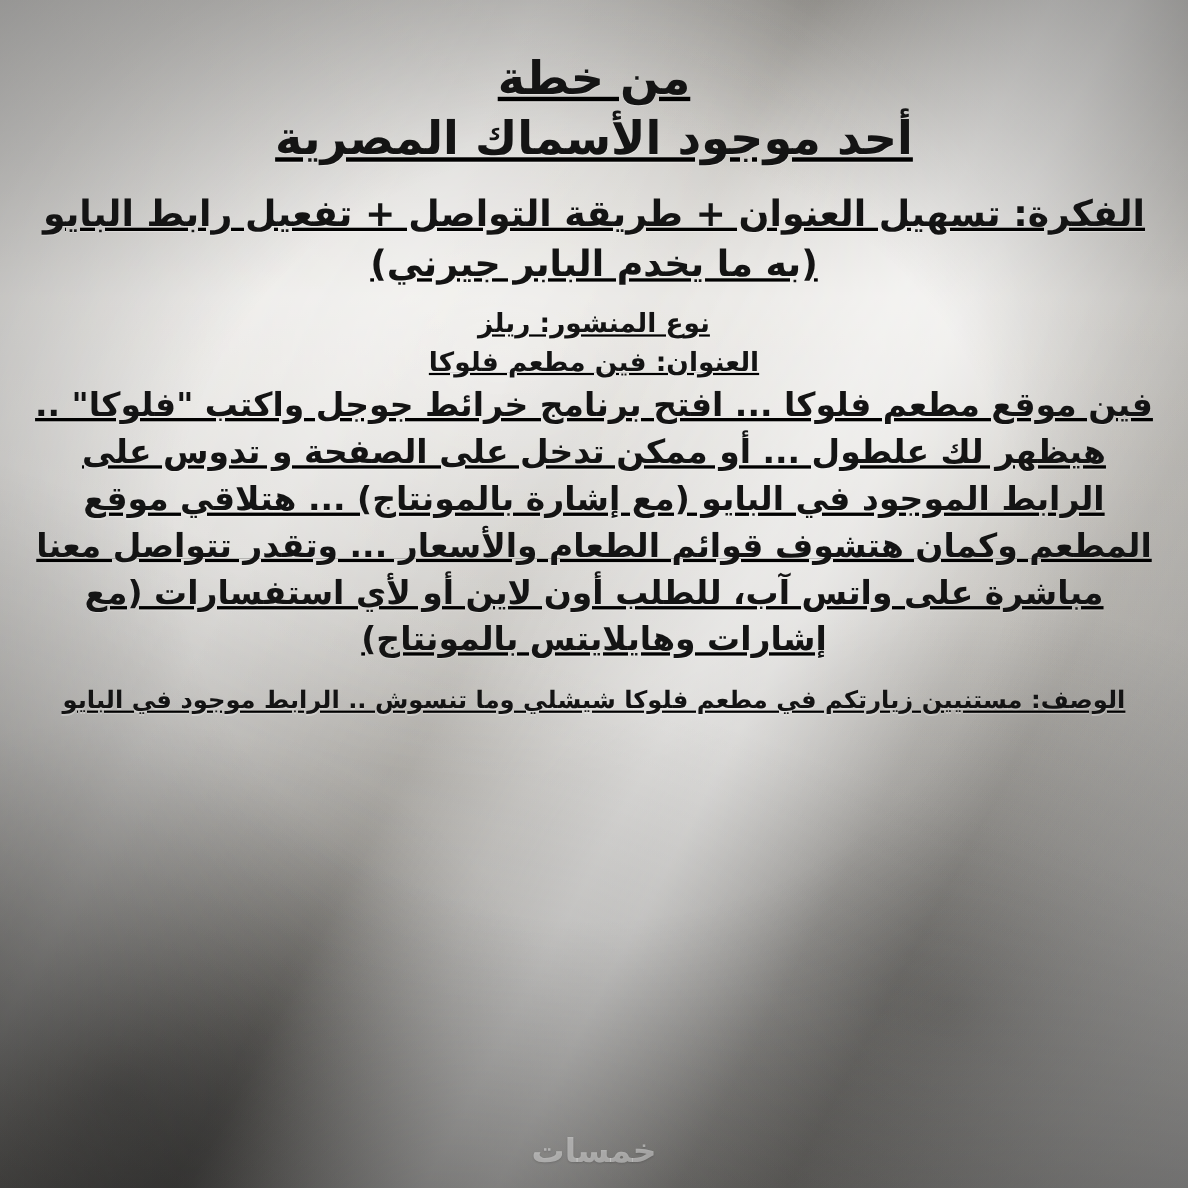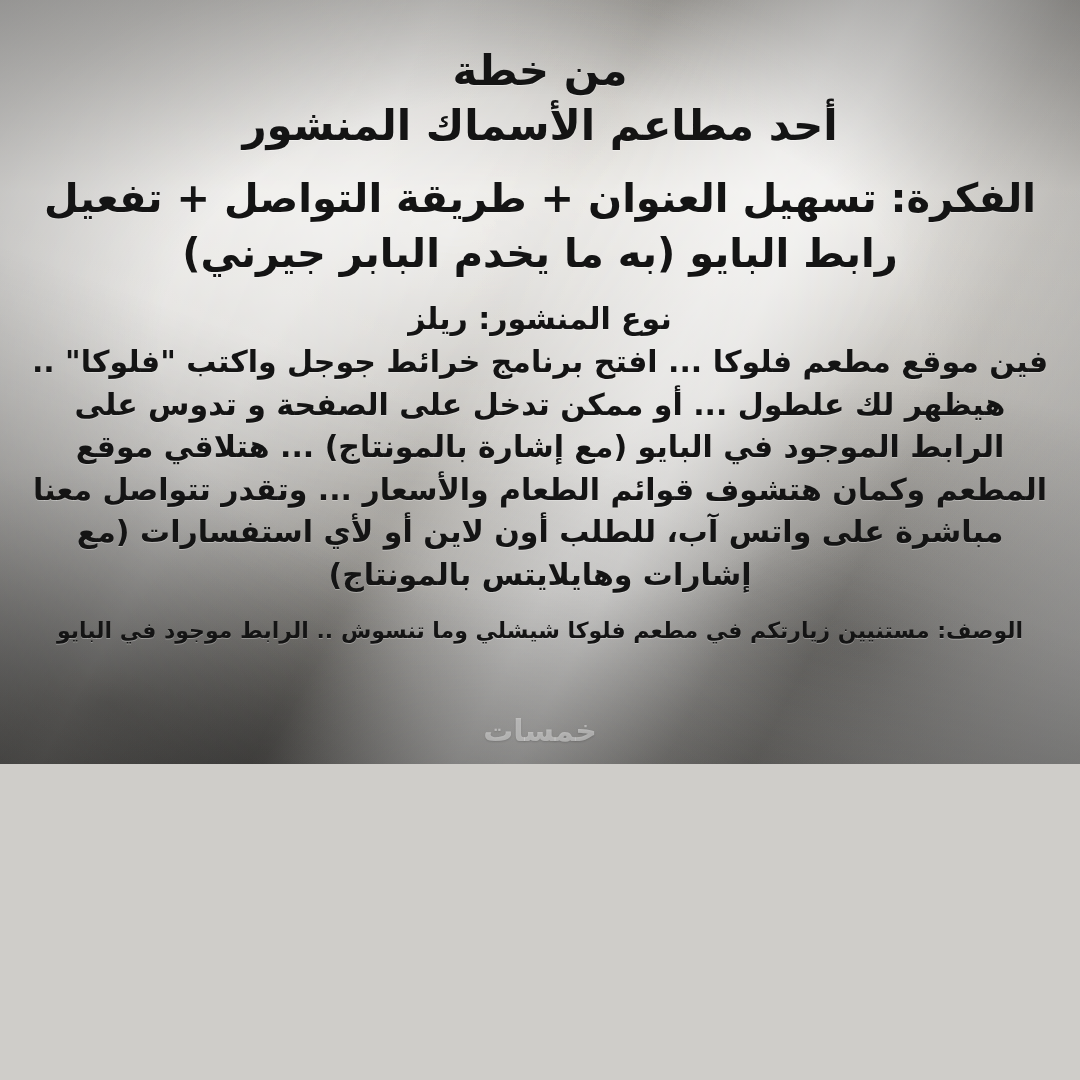--- a/index.html
+++ b/index.html
@@ -10,33 +10,34 @@
     width: 1080px;
     height: 1080px;
     overflow: hidden;
     font-family: "DejaVu Sans", "Liberation Sans", sans-serif;
     background: #cfcdc9;
   }
 
   #page {
     position: relative;
     width: 1080px;
-    height: 764px;
+    height: 1080px;
     box-sizing: border-box;
     
     background-color: #d4d2ce;
     background-image:
       linear-gradient(118deg, rgba(255,255,255,0.55) 0%, rgba(255,255,255,0.0) 28%, rgba(0,0,0,0.10) 44%, rgba(255,255,255,0.30) 58%, rgba(0,0,0,0.06) 72%, rgba(255,255,255,0.22) 100%),
       linear-gradient(-62deg, rgba(255,255,255,0.35) 0%, rgba(0,0,0,0.10) 22%, rgba(255,255,255,0.40) 38%, rgba(0,0,0,0.12) 55%, rgba(255,255,255,0.25) 70%, rgba(0,0,0,0.10) 100%),
       linear-gradient(22deg, rgba(0,0,0,0.22) 0%, rgba(255,255,255,0.12) 30%, rgba(0,0,0,0.18) 62%, rgba(255,255,255,0.10) 100%),
       radial-gradient(ellipse 70% 55% at 42% 30%, rgba(255,255,255,0.55) 0%, rgba(255,255,255,0.0) 65%),
       radial-gradient(ellipse 60% 50% at 80% 85%, rgba(0,0,0,0.30) 0%, rgba(0,0,0,0.0) 70%),
       radial-gradient(ellipse 55% 45% at 10% 92%, rgba(0,0,0,0.28) 0%, rgba(0,0,0,0.0) 70%),
       linear-gradient(180deg, #b9b7b3 0%, #e6e4e0 25%, #c9c7c3 55%, #a9a7a3 100%);
     background-blend-mode: overlay, overlay, soft-light, screen, multiply, multiply, normal;
+    text-decoration: underline;
   }
 
   
   #page::after {
     content: "";
     position: absolute;
     inset: 0;
     pointer-events: none;
     background:
       radial-gradient(ellipse 78% 72% at 50% 45%, rgba(0,0,0,0) 45%, rgba(0,0,0,0.38) 100%),
@@ -65,27 +66,27 @@
   .block {
     font-weight: bold;
     font-size: 30px;
     line-height: 1.38;
     margin: 0 0 6px 0;
     text-align: center;
     text-shadow: 0 1px 0 rgba(255,255,255,0.28);
   }
 
   .idea {
-    font-size: 40px;
+    font-size: 33px;
     margin-top: 18px;
     margin-bottom: 0;
   }
 
   .meta {
-    font-size: 30px;
+    font-size: 24px;
     margin-bottom: 4px;
   }
   .meta.first { margin-top: 16px; }
 
   .label-line { margin-bottom: 2px; }
 
   .body-text {
     font-size: 30px;
     line-height: 1.42;
     margin-top: 2px;
@@ -121,27 +122,28 @@
 </style>
 </head>
 <body>
 
 <div id="page">
 
   <div id="content">
 
     <div class="title">
       <span>من خطة</span>
-      <span>أحد مطاعم الأسماك المنشور</span>
+      <span>أحد موجود الأسماك المصرية</span>
     </div>
 
     <p class="block idea">الفكرة: تسهيل العنوان + طريقة التواصل + تفعيل رابط البايو (به ما يخدم البابر جيرني)</p>
 
     <p class="block meta first label-line">نوع المنشور: ريلز</p>
 
+    <p class="block meta label-line">العنوان: فين مطعم فلوكا</p>
 
 
     <p class="block body-text">فين موقع مطعم فلوكا ... افتح برنامج خرائط جوجل واكتب "فلوكا" .. هيظهر لك علطول ... أو ممكن تدخل على الصفحة و تدوس على الرابط الموجود في البايو (مع إشارة بالمونتاج) ... هتلاقي موقع المطعم وكمان هتشوف قوائم الطعام والأسعار ... وتقدر تتواصل معنا مباشرة على واتس آب، للطلب أون لاين أو لأي استفسارات (مع إشارات وهايلايتس بالمونتاج)</p>
 
     <p class="block desc">الوصف: مستنيين زيارتكم في مطعم فلوكا شيشلي وما تنسوش .. الرابط موجود في البايو</p>
 
 
   </div>
 
   <div class="watermark">خمسات</div>

